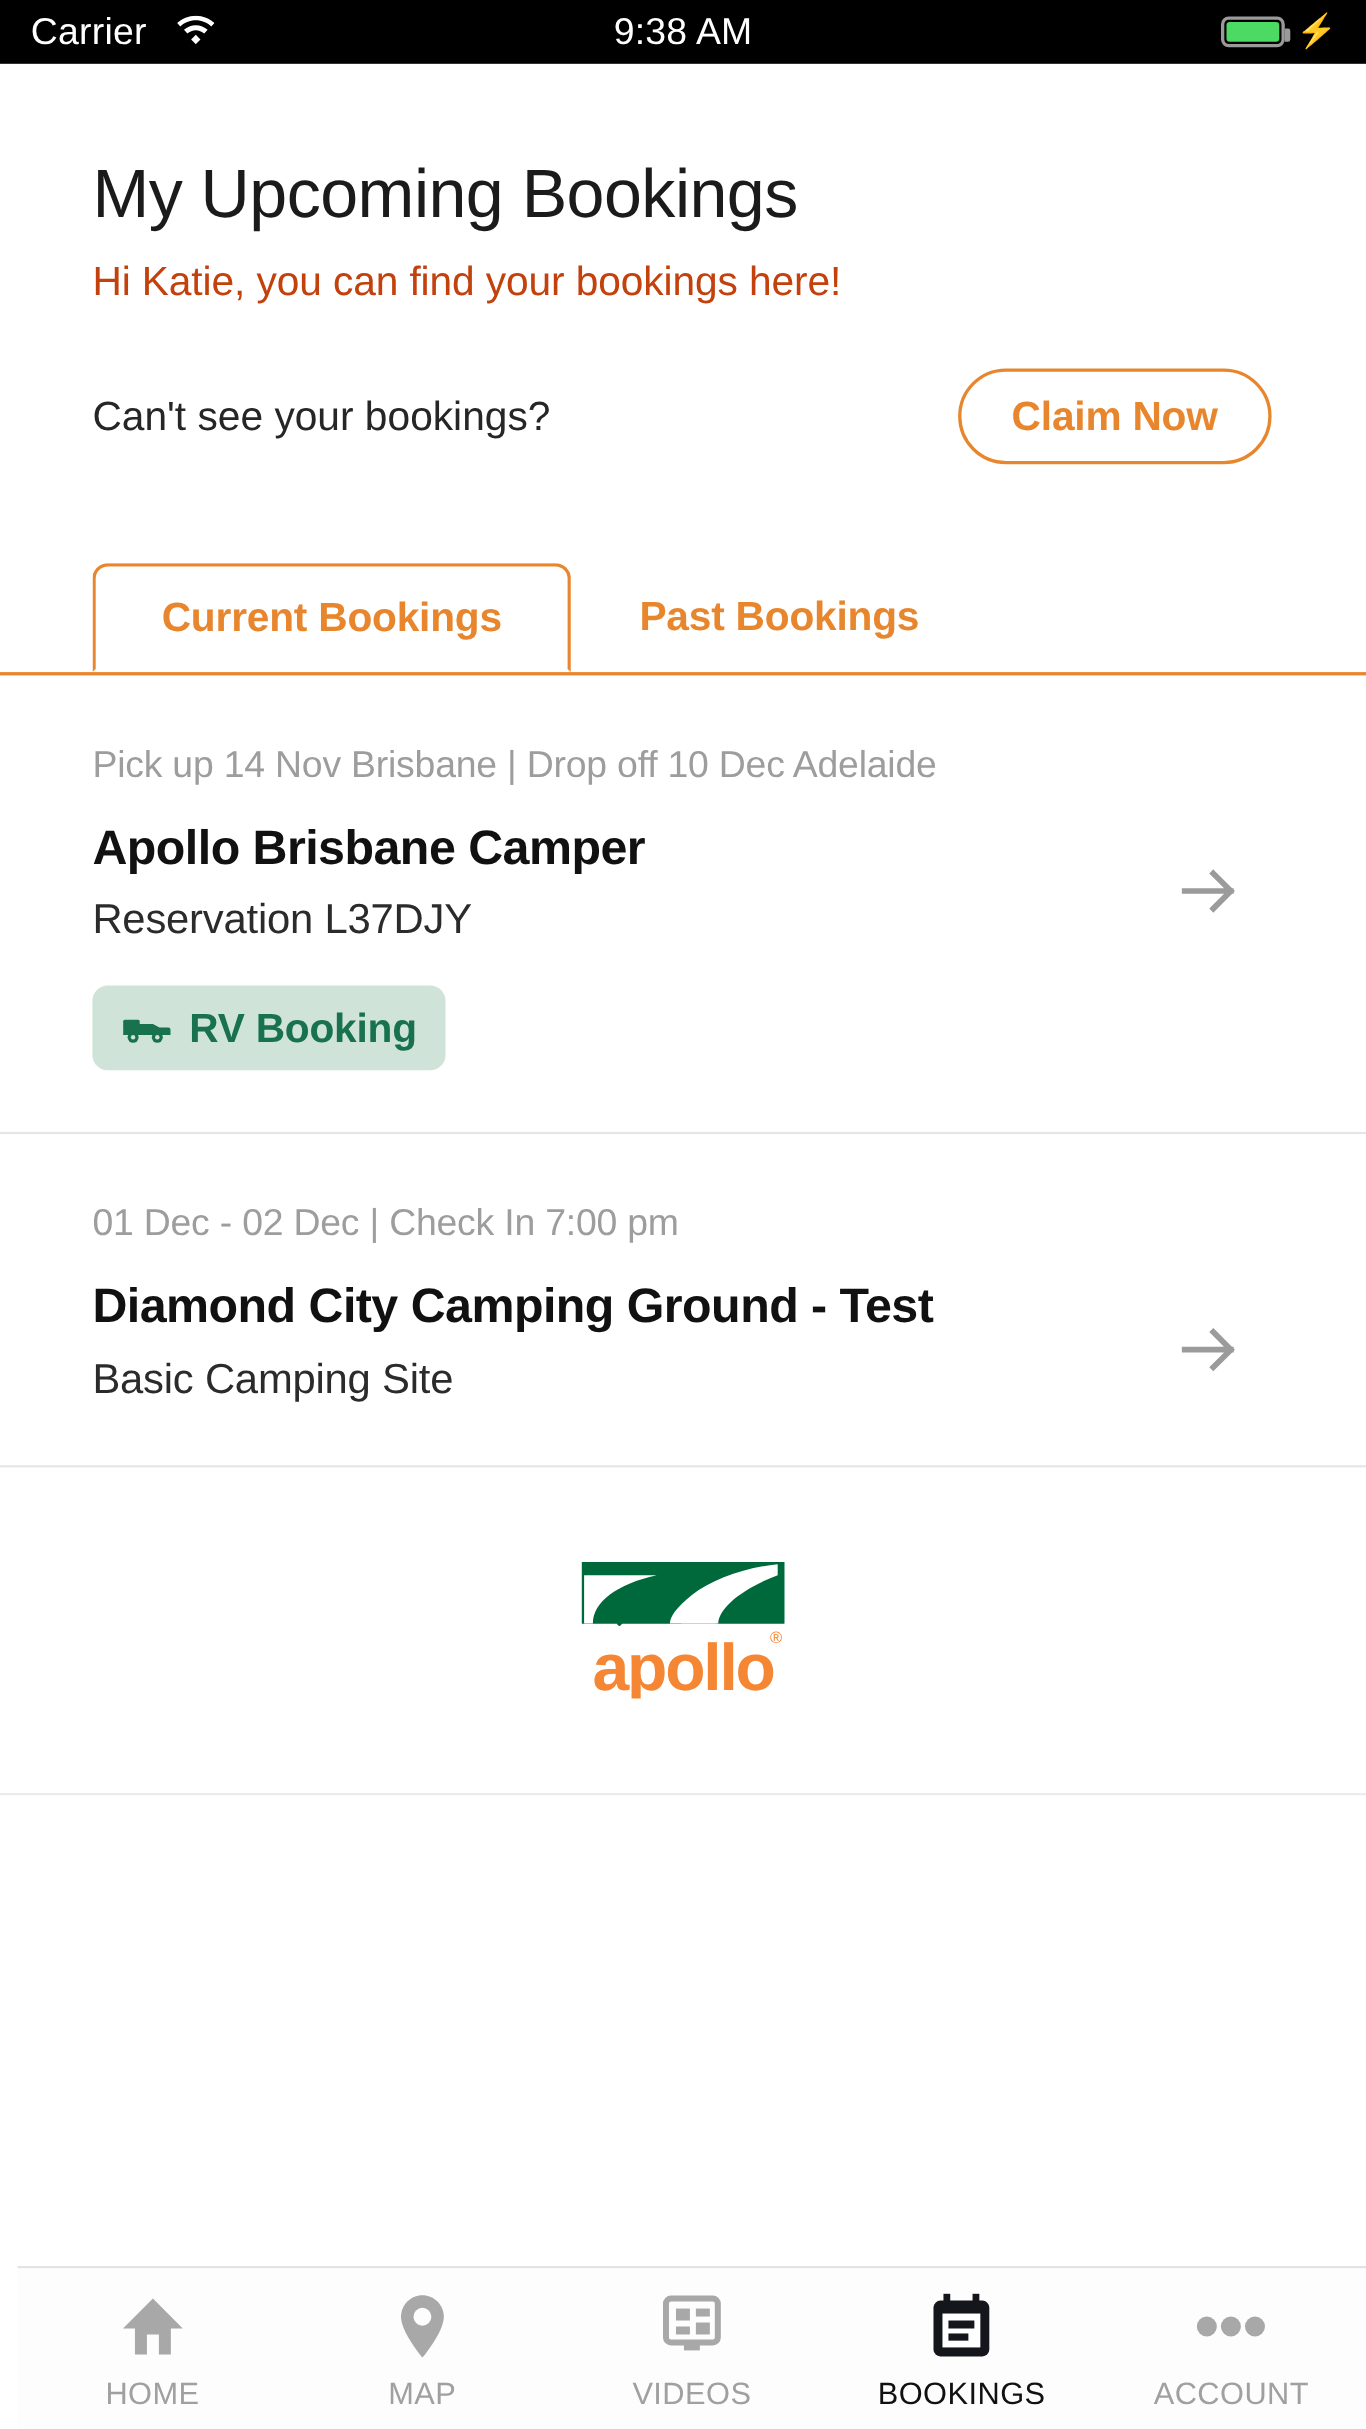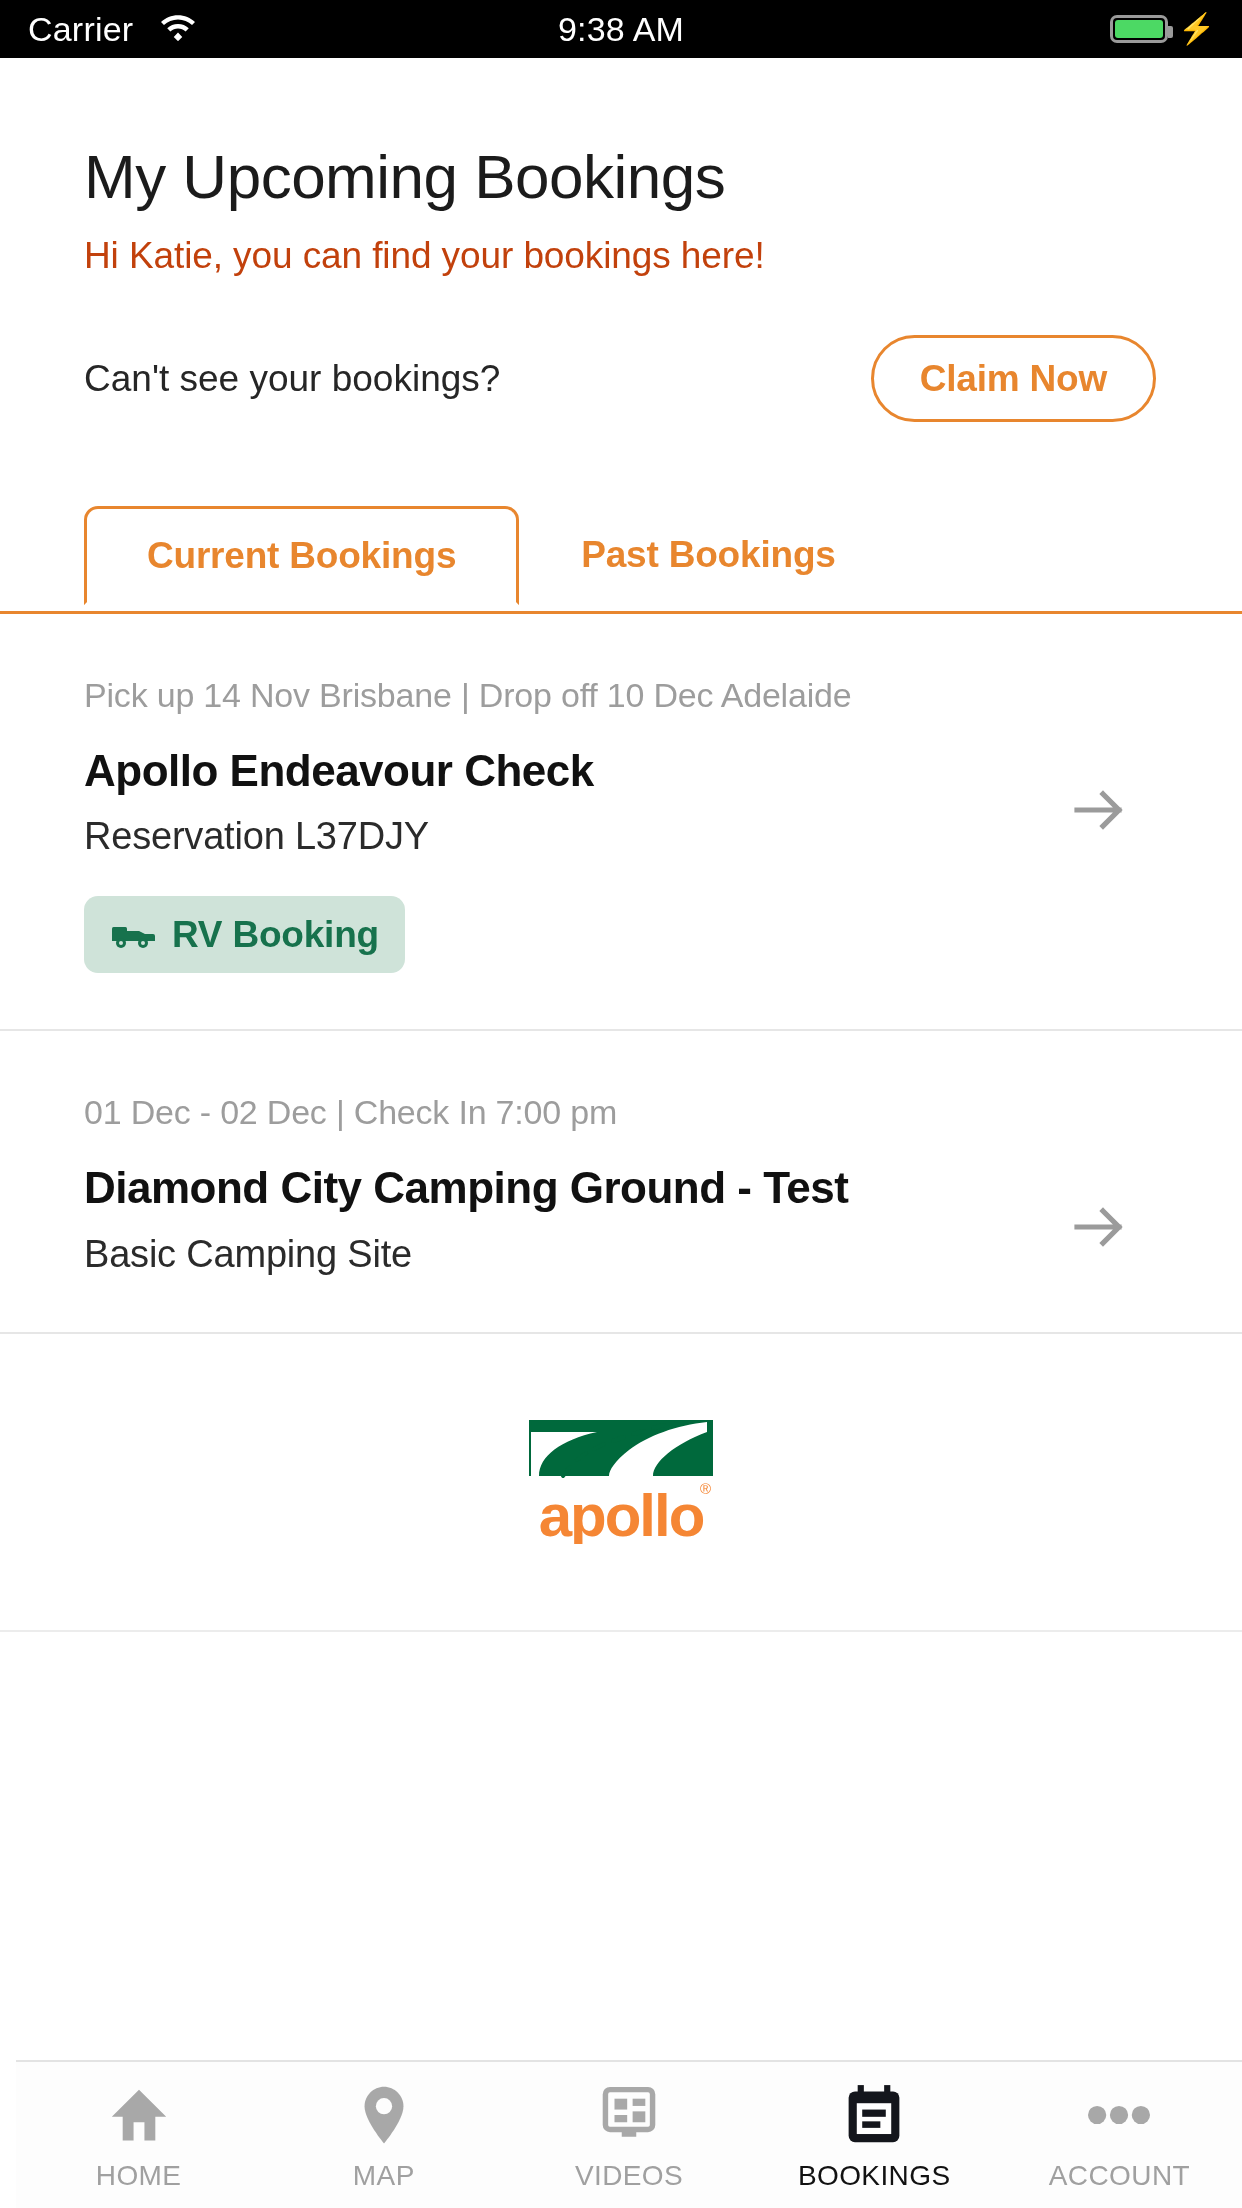--- a/index.html
+++ b/index.html
@@ -55,21 +55,21 @@
   .claim-text{ font-size:37px; font-weight:300; color:#262626; }
   .claim-btn{
     border:3px solid #E8862E; color:#E8862E; background:transparent;
     border-radius:60px; padding:22px 46px;
     font-size:37px; font-weight:bold; font-family:inherit;
     letter-spacing:-.2px; line-height:1; cursor:pointer;
   }
 
   
   .tabs{
-    margin-top:84px; display:flex; align-items:flex-start;
+    margin-top:84px; display:flex; align-items:center;
     position:relative; height:108px;
   }
   .tab-strip{
     position:absolute; left:0; right:0; bottom:0;
     border-bottom:3px solid #E8862E; z-index:0;
   }
   .tab-spacer{ width:84px; flex:0 0 84px; }
   .tab{
     flex:0 0 auto; position:relative; z-index:1;
     font-size:37px; font-weight:bold; color:#E8862E;
@@ -177,21 +177,21 @@
     <div class="tab-strip"></div>
     <div class="tab-spacer"></div>
     <button class="tab active">Current Bookings</button>
     <button class="tab">Past Bookings</button>
   </div>
 
   <div class="card">
     <div class="card-meta">Pick up 14 Nov Brisbane | Drop off 10 Dec Adelaide</div>
     <div class="card-body">
       <div class="card-text">
-        <div class="card-title">Apollo Endeavour Check</div>
+        <div class="card-title">Apollo Brisbane Camper</div>
         <div class="card-sub">Reservation L37DJY</div>
       </div>
       <div class="arrow">
         <svg width="56" height="48" viewBox="0 0 28 24">
           <path d="M2 12h21M15 4l8 8-8 8" fill="none" stroke="#9b9b9b" stroke-width="2.6" stroke-linecap="square" stroke-linejoin="miter"></path>
         </svg>
       </div>
     </div>
     <div class="badge rv">
       <span>

